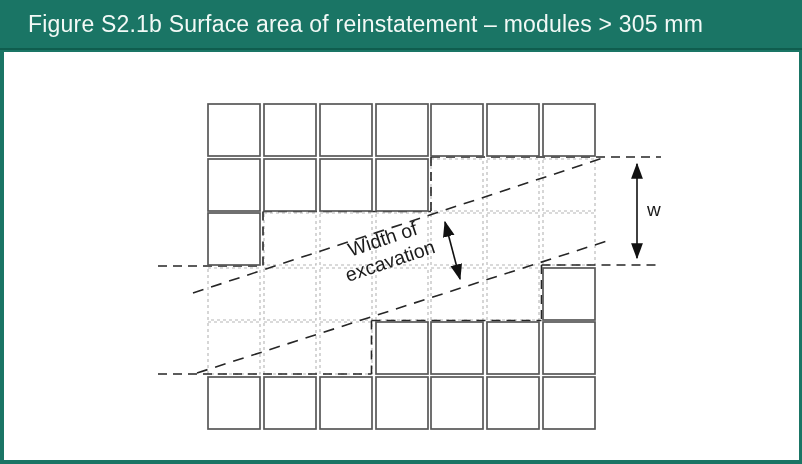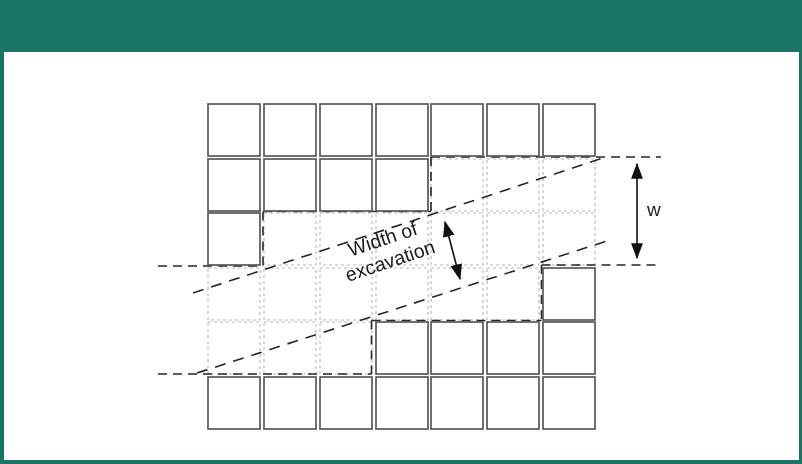--- a/index.html
+++ b/index.html
@@ -34,20 +34,23 @@
   .boundary{fill:none;stroke:#262626;stroke-width:1.6;stroke-dasharray:9 6;}
   .excav-edge{fill:none;stroke:#262626;stroke-width:1.6;stroke-dasharray:11 8;}
   .arrow-line{stroke:#111111;stroke-width:1.6;fill:none;}
   .diagram text{font-family:"Liberation Sans", sans-serif;fill:#1b1b1b;}
 </style>
 </head>
 <body>
 
 <div class="frame">
 
+  <div class="titlebar">
+    <span>Figure S2.1b Surface area of reinstatement – modules &gt; 305 mm</span>
+  </div>
 
   <div class="canvas"></div>
 
   <svg class="diagram" width="802" height="464" viewBox="0 0 802 464">
     <defs>
       <marker id="ah" viewBox="0 0 10 10" refX="9.2" refY="5" markerWidth="10" markerHeight="10" orient="auto-start-reverse">
         <path d="M0,1.3 L10,5 L0,8.7 z" fill="#111111"></path>
       </marker>
     </defs>
 

